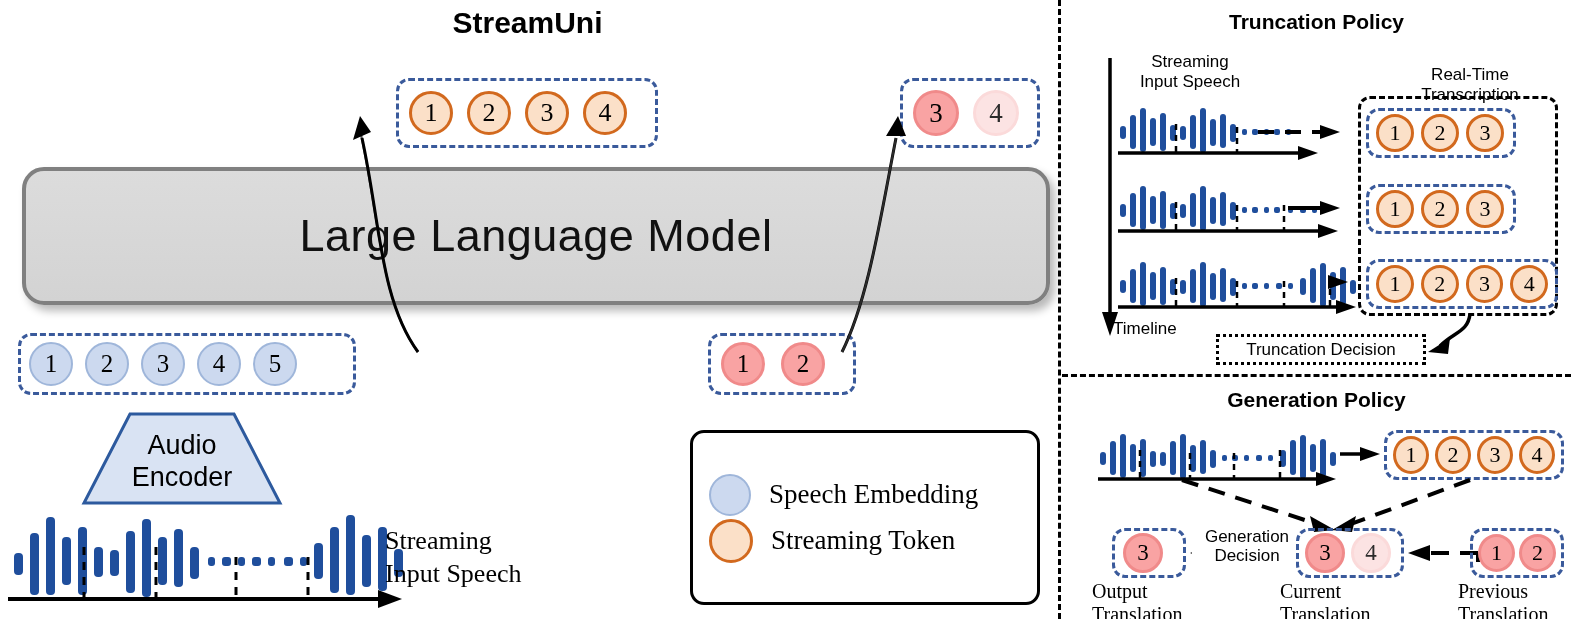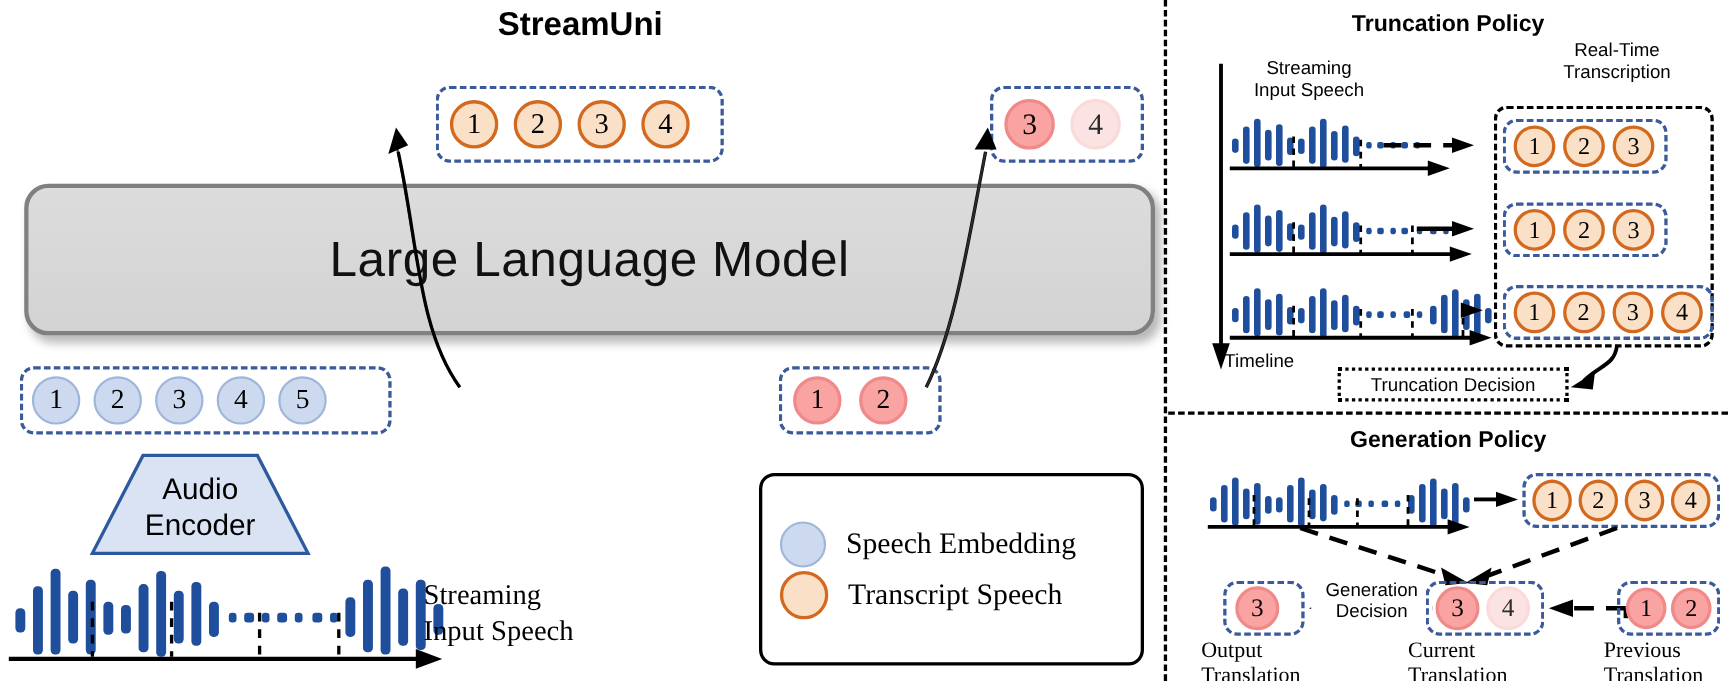--- a/index.html
+++ b/index.html
@@ -161,34 +161,34 @@
   <div>Input Speech</div>
 </div>
 
 <div class="abs" id="legend" style="left:690px;top:430px;width:350px;height:175px;">
   <div class="legend-row">
     <span class="legend-dot speech"></span>
     <span class="legend-text">Speech Embedding</span>
   </div>
   <div class="legend-row">
     <span class="legend-dot transcript"></span>
-    <span class="legend-text">Transcript Speech</span>
+    <span class="legend-text">Streaming Token</span>
   </div>
 </div>
 
 <div class="abs vdiv" style="left:1058px;top:0px;height:619px;"></div>
 <div class="abs hdiv" style="left:1062px;top:374px;width:509px;"></div>
 
 <div class="abs title-sub" style="left:1062px;top:10px;width:509px;text-align:center;">Truncation Policy</div>
 
 <div class="abs small-label" style="left:1095px;top:52px;width:190px;">
   <div>Streaming</div>
   <div>Input Speech</div>
 </div>
-<div class="abs small-label" style="left:1375px;top:36px;width:190px;">
+<div class="abs small-label" style="left:1375px;top:65px;width:190px;">
   <div>Real-Time</div>
   <div>Transcription</div>
 </div>
 
 <svg class="abs" style="left:1104px;top:58px;width:24px;height:280px;" width="24" height="280">
   <line x1="6" y1="0" x2="6" y2="262" stroke="#000" stroke-width="3.5"></line>
   <polygon points="6,278 -2,254 14,254" fill="#000"></polygon>
 </svg>
 <div class="abs" id="timeline-label" style="left:1113px;top:319px;">Timeline</div>
 

